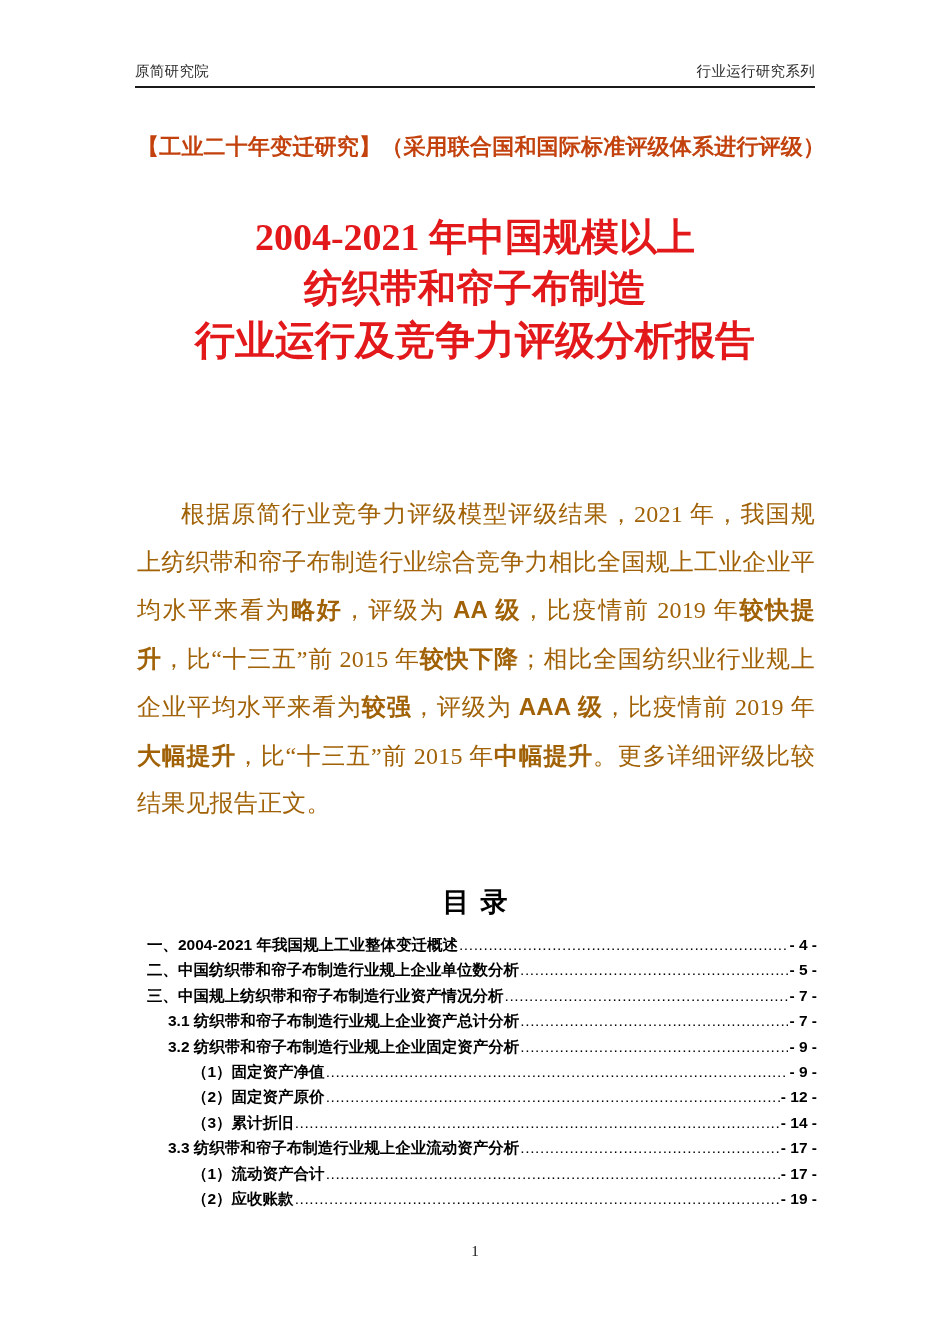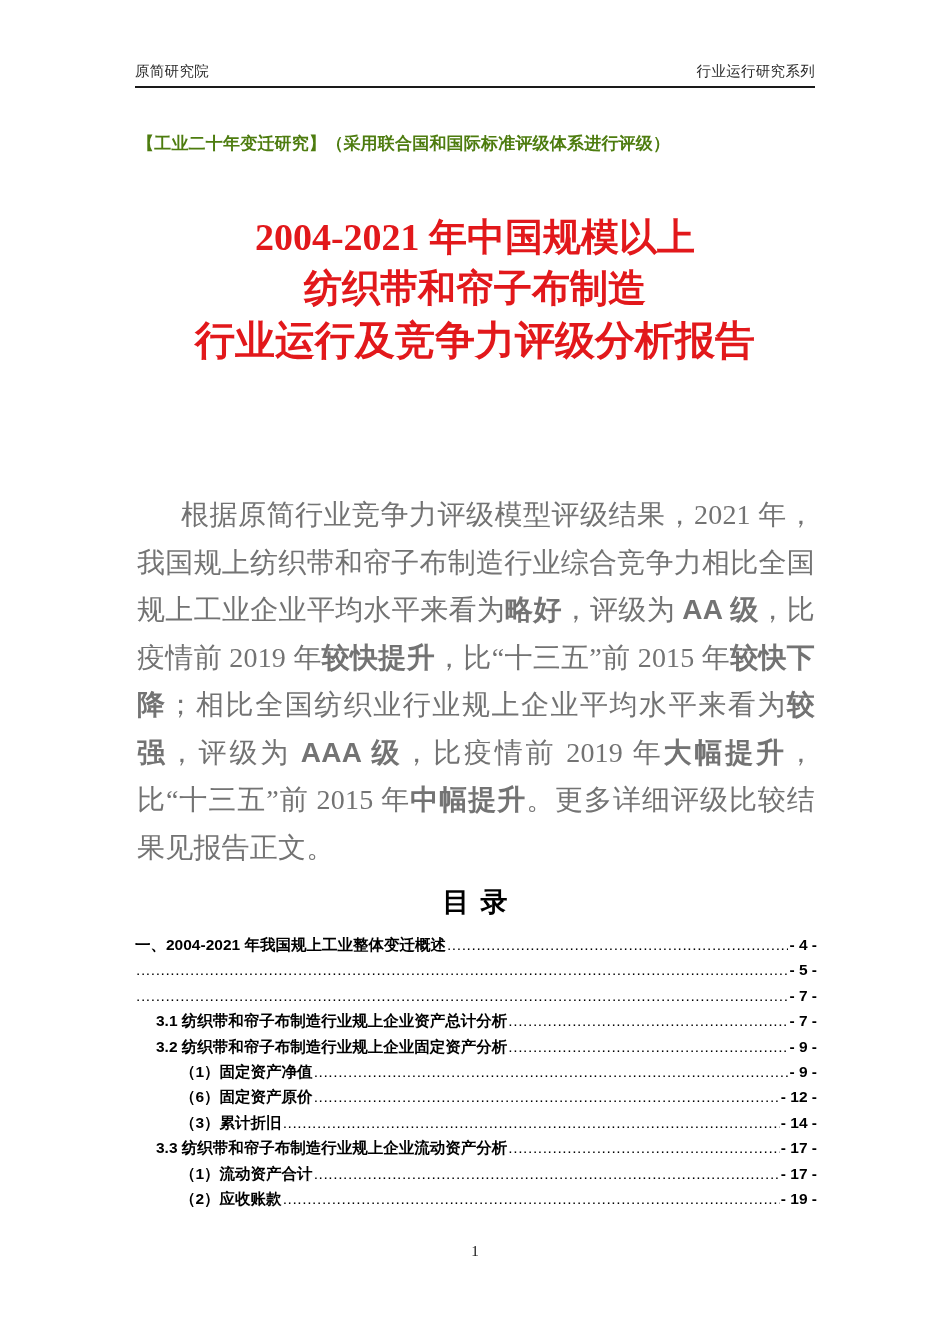--- a/index.html
+++ b/index.html
@@ -32,25 +32,25 @@
     padding-bottom: 5px;
     border-bottom: 2.2px solid #1a1a1a;
     letter-spacing: 0.3px;
   }
 
   
   .subtitle-line {
     position: absolute;
     left: 137px;
     top: 132px;
-    font-size: 17px;
+    font-size: 22px;
     font-weight: bold;
     letter-spacing: 0.2px;
     white-space: nowrap;
-    color: #4d7c0f;
+    color: #c2410c;
   }
 
   
   .main-title {
     position: absolute;
     left: 0;
     top: 212px;
     width: 950px;
     text-align: center;
     color: #e2181b;
@@ -76,26 +76,26 @@
     text-indent: 9px;
     color: #000000;
   }
 
   
   .abstract {
     position: absolute;
     left: 137px;
     top: 491px;
     width: 678px;
-    font-size: 28px;
+    font-size: 24px;
     line-height: 47.5px;
     text-align: justify;
     text-justify: inter-ideograph;
     text-indent: 44px;
-    color: #737373;
+    color: #a16207;
     letter-spacing: 0.2px;
   }
   .abstract b { font-family: "Liberation Sans", "DejaVu Sans", sans-serif; font-weight: bold; }
 
   
   .toc-heading {
     position: absolute;
     left: 0;
     top: 884px;
     width: 950px;
@@ -116,20 +116,21 @@
   }
   .toc-row {
     display: flex;
     align-items: center;
     font-family: "Liberation Sans", "DejaVu Sans", sans-serif;
     font-size: 15.5px;
     line-height: 25.4px;
     color: #000000;
     white-space: nowrap;
     overflow: hidden;
+    margin-left: 12px;
   }
   .toc-row.lv1 { font-weight: bold; padding-left: 0; }
   .toc-row.lv2 { font-weight: bold; padding-left: 21px; }
   .toc-row.lv3 { font-weight: bold; padding-left: 45px; }
   .toc-label { flex: 0 0 auto; }
   .toc-dots {
     flex: 1 1 auto;
     overflow: hidden;
     margin: 0 1px;
     font-weight: normal;
@@ -172,44 +173,46 @@
 
   <div class="toc-heading">目录</div>
 
   <div class="toc">
       <div class="toc-row lv1">
         <span class="toc-label">一、2004-2021 年我国规上工业整体变迁概述</span>
         <span class="toc-dots">......................................................................................................................................</span>
         <span class="toc-page">- 4 -</span>
       </div>
       <div class="toc-row lv1">
+        <span class="toc-label">二、中国纺织带和帘子布制造行业规上企业单位数分析</span>
         <span class="toc-dots">......................................................................................................................................</span>
         <span class="toc-page">- 5 -</span>
       </div>
       <div class="toc-row lv1">
+        <span class="toc-label">三、中国规上纺织带和帘子布制造行业资产情况分析</span>
         <span class="toc-dots">......................................................................................................................................</span>
         <span class="toc-page">- 7 -</span>
       </div>
       <div class="toc-row lv2">
         <span class="toc-label">3.1 纺织带和帘子布制造行业规上企业资产总计分析</span>
         <span class="toc-dots">......................................................................................................................................</span>
         <span class="toc-page">- 7 -</span>
       </div>
       <div class="toc-row lv2">
         <span class="toc-label">3.2 纺织带和帘子布制造行业规上企业固定资产分析</span>
         <span class="toc-dots">......................................................................................................................................</span>
         <span class="toc-page">- 9 -</span>
       </div>
       <div class="toc-row lv3">
         <span class="toc-label">（1）固定资产净值</span>
         <span class="toc-dots">......................................................................................................................................</span>
         <span class="toc-page">- 9 -</span>
       </div>
       <div class="toc-row lv3">
-        <span class="toc-label">（6）固定资产原价</span>
+        <span class="toc-label">（2）固定资产原价</span>
         <span class="toc-dots">......................................................................................................................................</span>
         <span class="toc-page">- 12 -</span>
       </div>
       <div class="toc-row lv3">
         <span class="toc-label">（3）累计折旧</span>
         <span class="toc-dots">......................................................................................................................................</span>
         <span class="toc-page">- 14 -</span>
       </div>
       <div class="toc-row lv2">
         <span class="toc-label">3.3 纺织带和帘子布制造行业规上企业流动资产分析</span>

